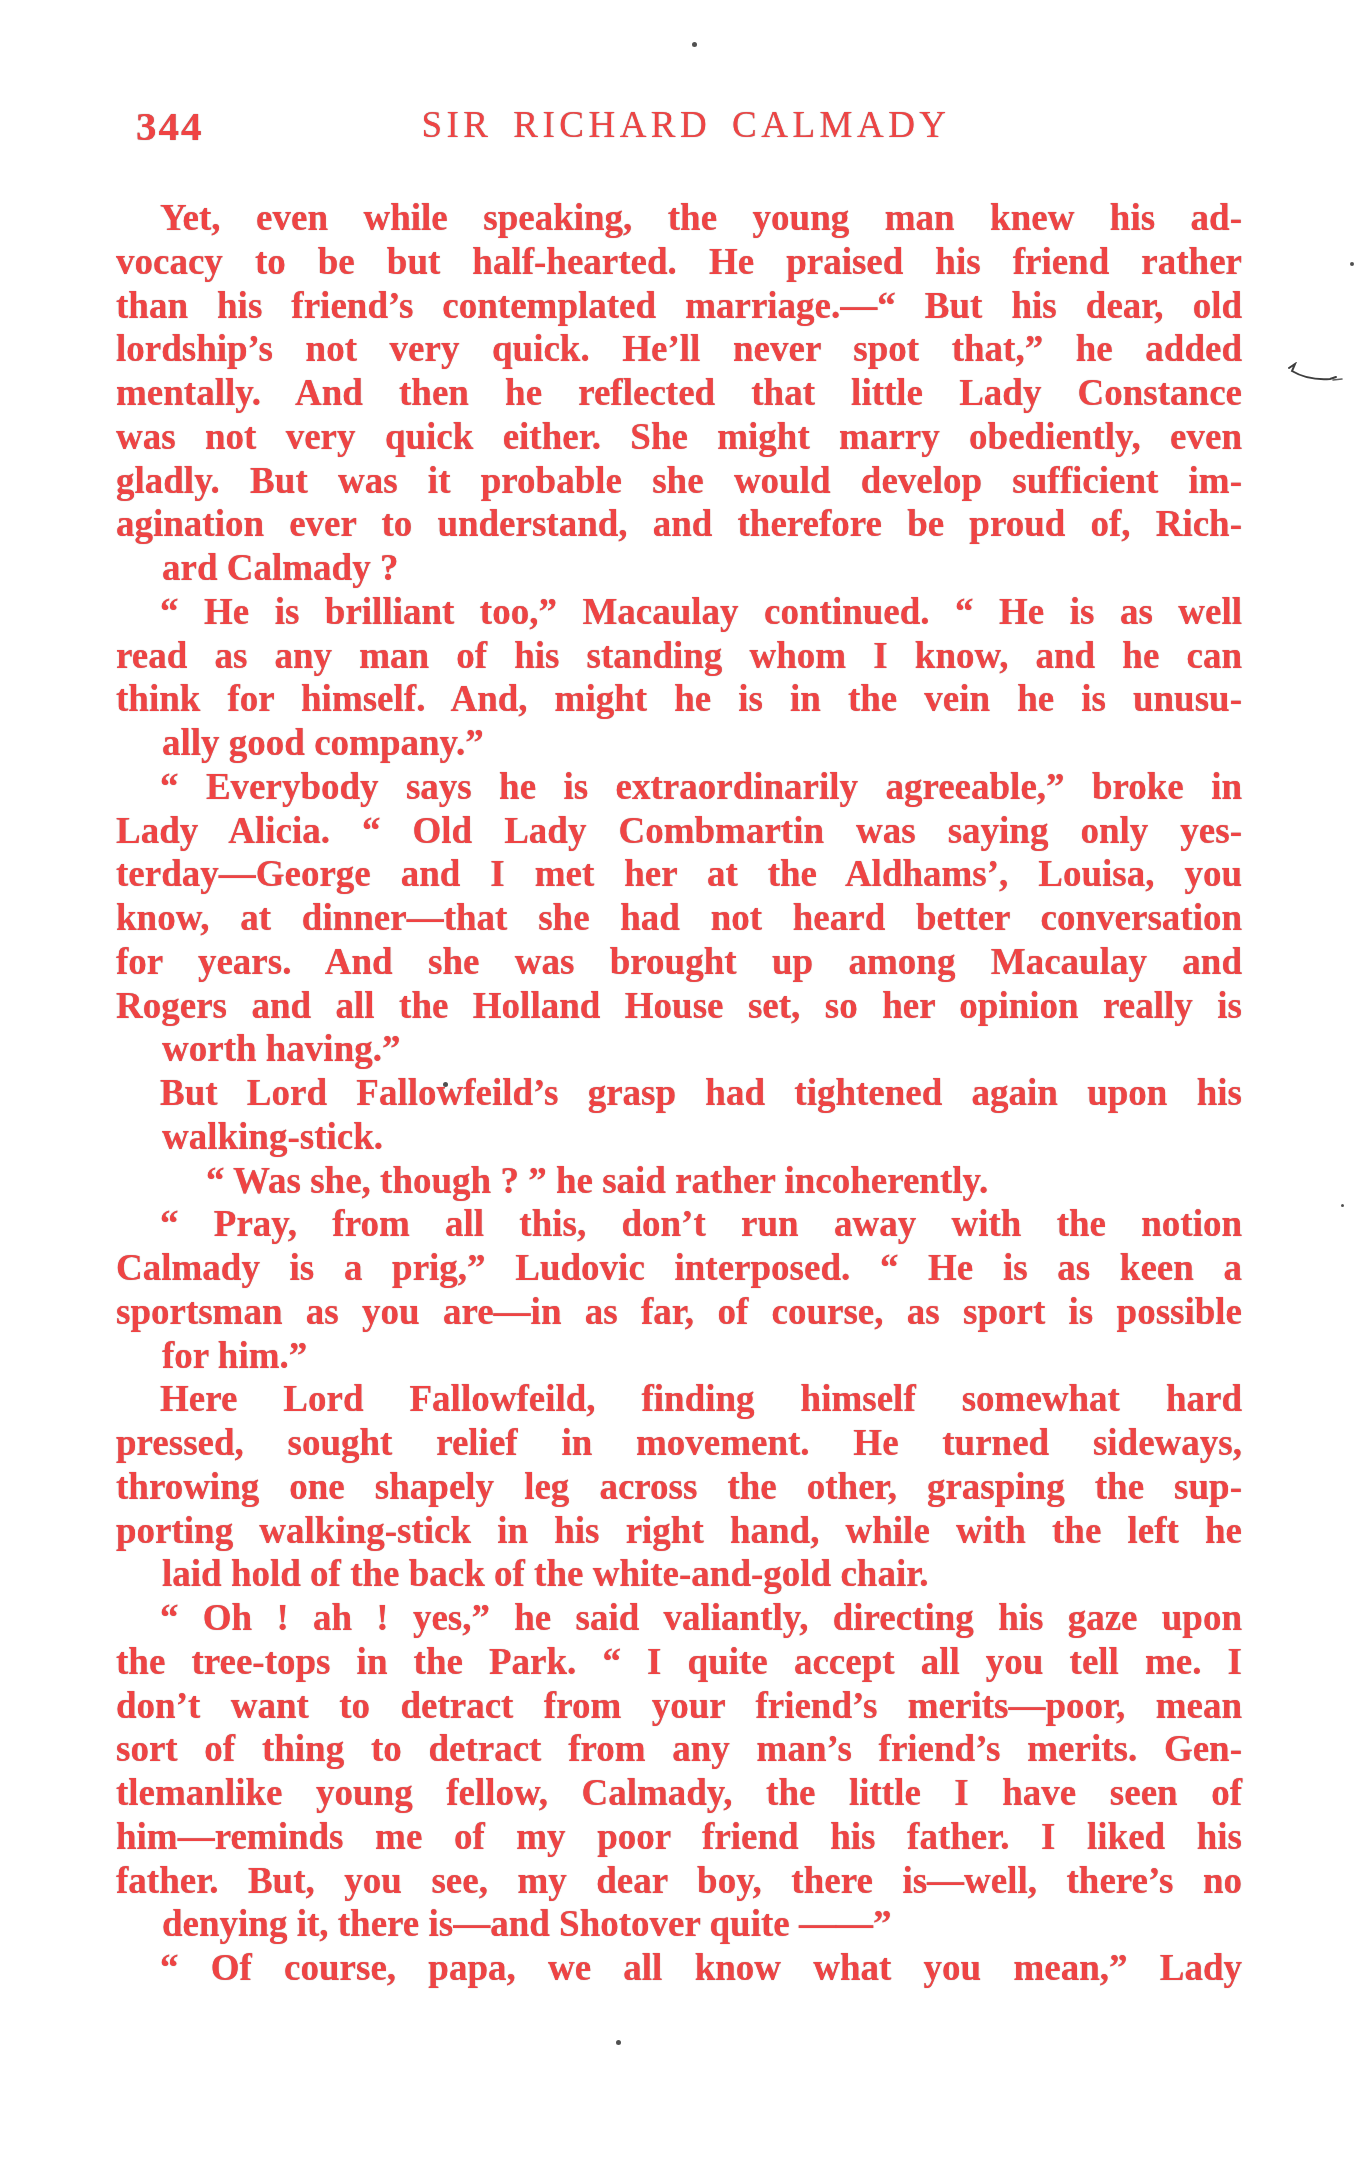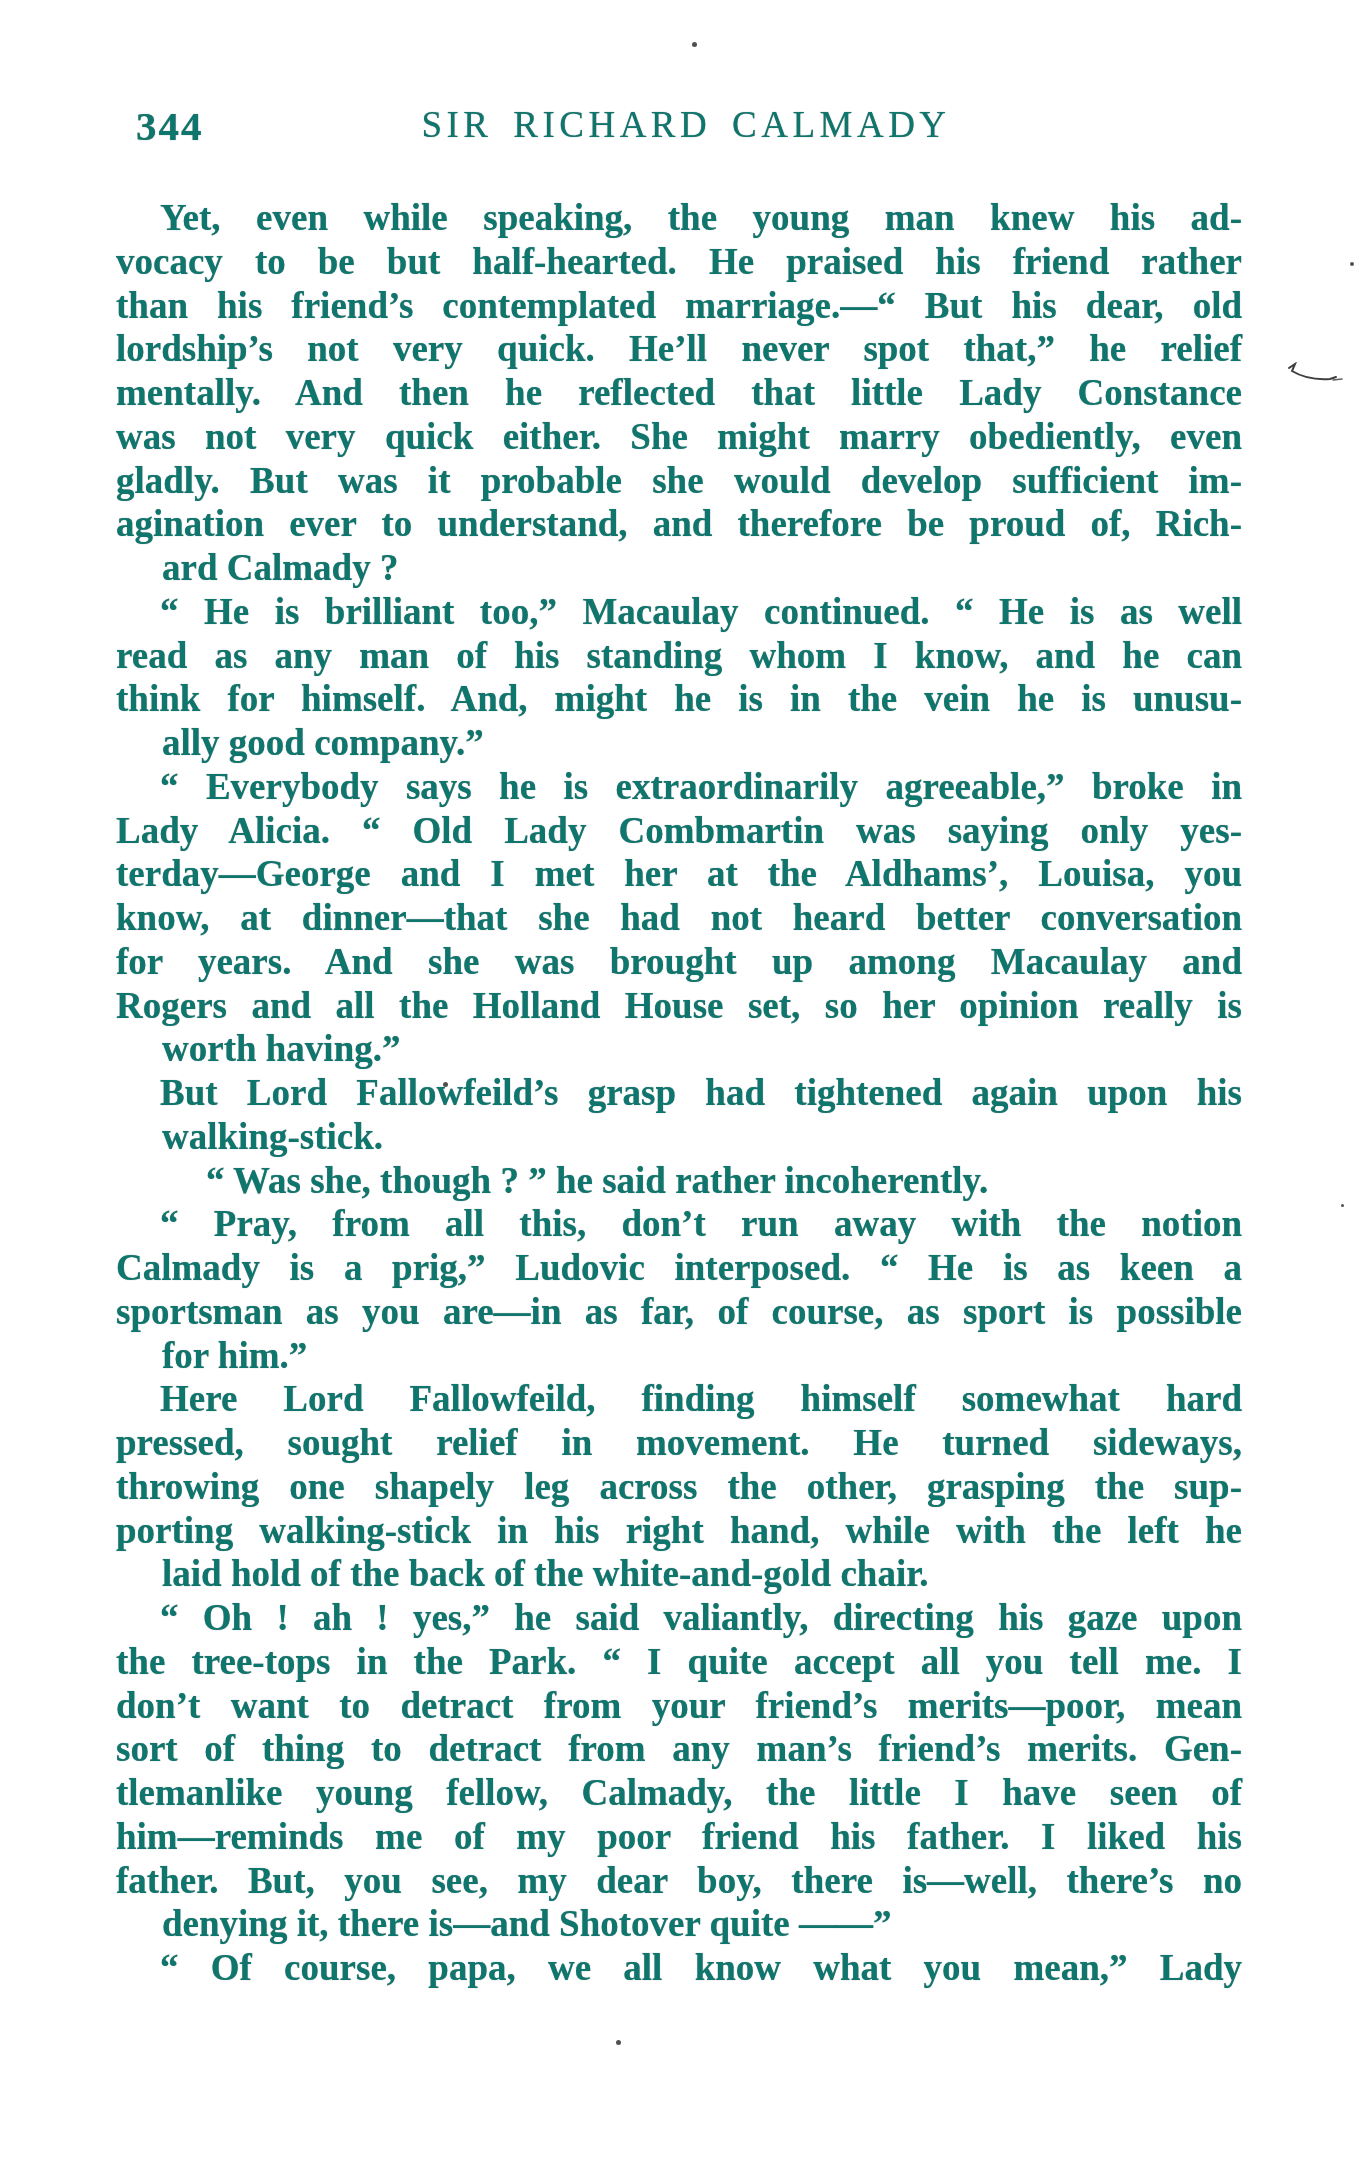--- a/index.html
+++ b/index.html
@@ -3,21 +3,21 @@
 <meta charset="utf-8">
 <style>
   html, body { margin: 0; padding: 0; background: #ffffff; }
   .book-page {
     position: relative;
     width: 1372px;
     height: 2179px;
     background: #ffffff;
     overflow: hidden;
     font-family: "Liberation Serif", serif;
-    color: #0f766e;
+    color: #ef4444;
   }
   
   .page-number {
     position: absolute;
     left: 136px;
     top: 102px;
     font-size: 41px;
     font-weight: 700;
     letter-spacing: 2px;
     text-shadow: 0 0 1px rgba(0,0,0,.55);
@@ -80,21 +80,21 @@
 
   <div>
     <span class="page-number">344</span>
     <span class="running-title">SIR RICHARD CALMADY</span>
   </div>
 
   <div class="page-text">
       <div class="line indent">Yet, even while speaking, the young man knew his ad-</div>
       <div class="line">vocacy to be but half-hearted.  He praised his friend rather</div>
       <div class="line">than his friend’s contemplated marriage.—“ But his dear, old</div>
-      <div class="line">lordship’s not very quick.  He’ll never spot that,” he relief</div>
+      <div class="line">lordship’s not very quick.  He’ll never spot that,” he added</div>
       <div class="line">mentally.  And then he reflected that little Lady Constance</div>
       <div class="line">was not very quick either.  She might marry obediently, even</div>
       <div class="line">gladly.  But was it probable she would develop sufficient im-</div>
       <div class="line">agination ever to understand, and therefore be proud of, Rich-</div>
       <div class="line para-end">ard Calmady ?</div>
       <div class="line indent">“ He is brilliant too,” Macaulay continued.  “ He is as well</div>
       <div class="line">read as any man of his standing whom I know, and he can</div>
       <div class="line">think for himself.  And, might he is in the vein he is unusu-</div>
       <div class="line para-end">ally good company.”</div>
       <div class="line indent">“ Everybody says he is extraordinarily agreeable,” broke in</div>

